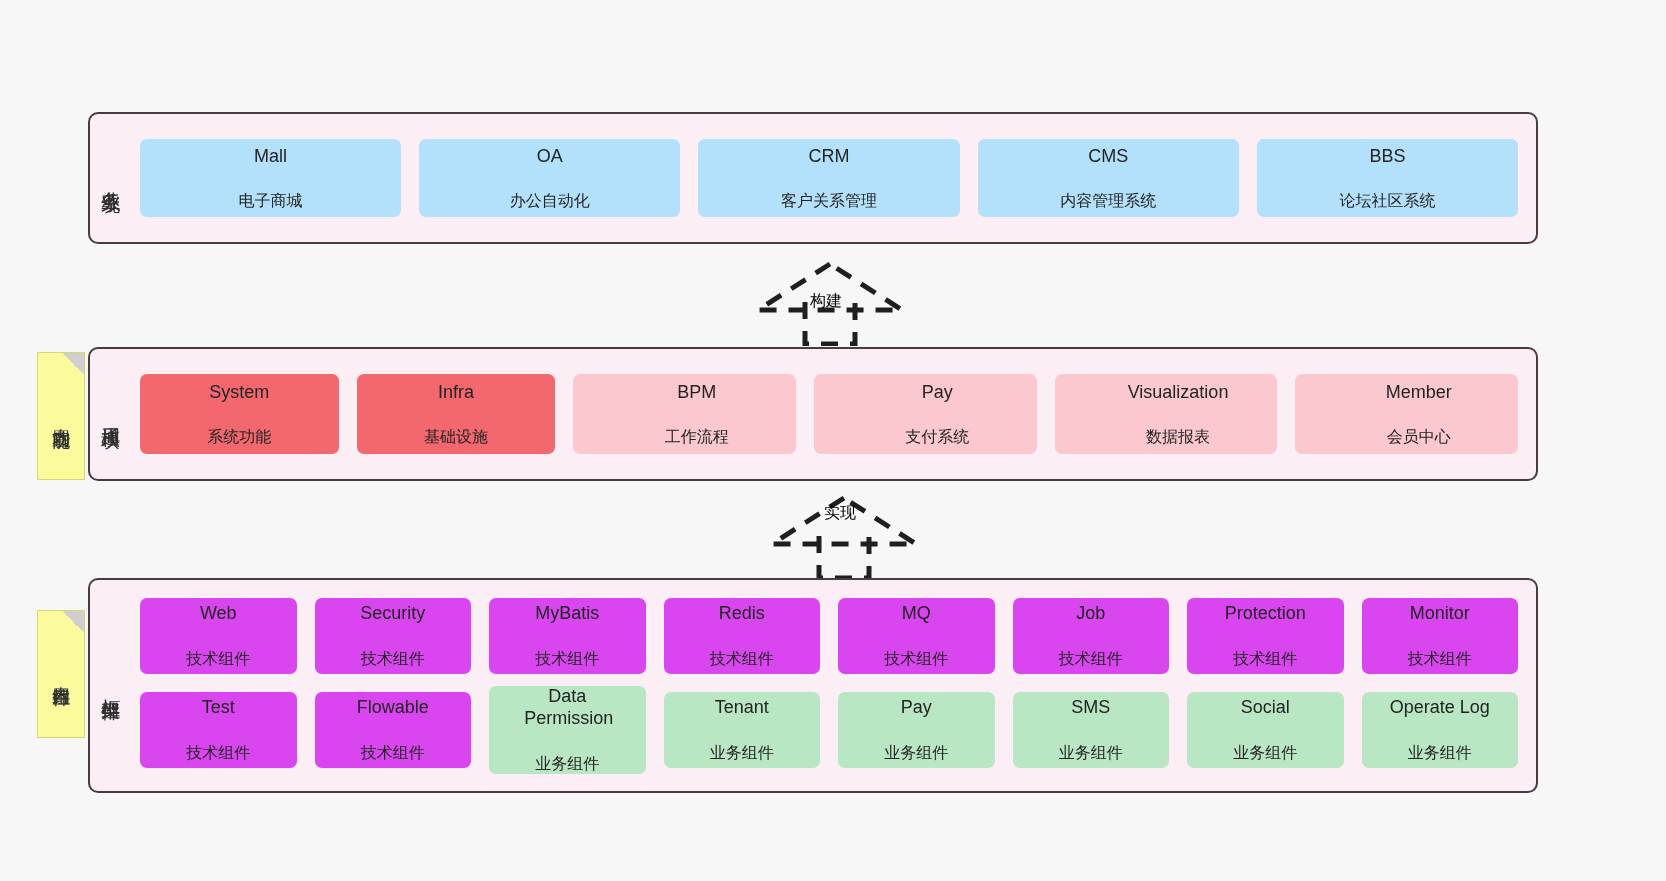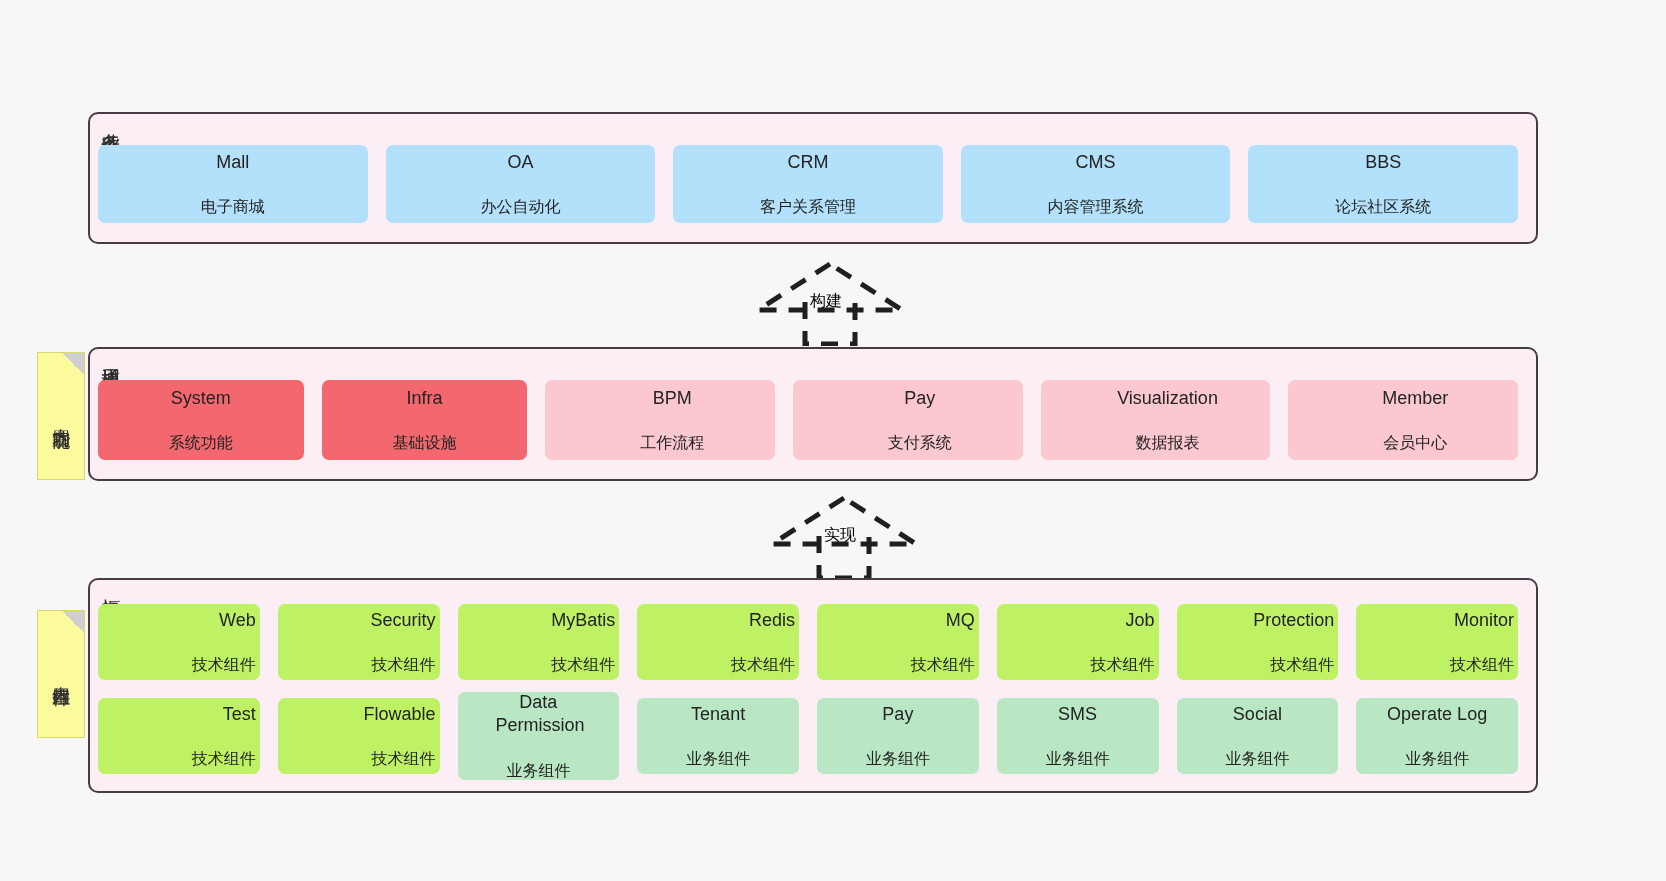--- a/index.html
+++ b/index.html
@@ -12,21 +12,20 @@
   #stage { position: relative; width: 1666px; height: 881px; }
 
   
   .layer {
     position: absolute;
     background: #fbeef5;
     border: 2px solid #4a3a44;
     border-radius: 10px;
     display: flex;
     align-items: stretch;
-    flex-direction: column;
   }
   .layer-title {
     flex: 0 0 auto;
     width: 42px;
     display: flex;
     align-items: center;
     justify-content: center;
     font-size: 19px;
     color: #2f2f2f;
     line-height: 1.12;
@@ -62,21 +61,21 @@
     color: #232323;
     line-height: 1.26;
     padding: 6px 4px;
   }
   .node .n-en { font-size: 18px; }
   .node .n-cn { font-size: 16px; margin-top: 24px; }
 
   .c-blue        { background: #b3e0fb; }
   .c-red         { background: #f2686e; }
   .c-pink        { background: #fbc8d0; padding-left: 28px; }
-  .c-green       { background: #bef264; align-items: flex-end; }
+  .c-green       { background: #d946ef; }
   .c-lightgreen  { background: #b9e7c4; }
 
   
   #layer-business .node { height: 78px; }
   #layer-modules  .node { height: 80px; }
   #layer-frame    .node { height: 76px; }
 
   
   .note {
     position: absolute;
@@ -189,21 +188,21 @@
       </div>
     </div>
   </div>
 
   <div class="uml-arrow" style="left:766px; top:492px; width:160px; height:88px;">
     <svg width="160" height="88" viewBox="0 0 160 88">
       <path d="M 78 6 L 6 52 L 150 52 Z" fill="none" stroke="#1f1f1f" stroke-width="5" stroke-dasharray="17 12" stroke-linecap="butt"></path>
       <path d="M 53 44 L 53 86 L 103 86 L 103 44" fill="none" stroke="#1f1f1f" stroke-width="5" stroke-dasharray="17 12" stroke-linecap="butt"></path>
     </svg>
   </div>
-  <div class="uml-label" style="left:824px; top:525px;">实现</div>
+  <div class="uml-label" style="left:824px; top:503px;">实现</div>
 
   <div class="note" style="left:37px; top:610px; width:48px; height:128px;">内置组件</div>
 
   <div class="layer" id="layer-frame" style="left:88px; top:578px; width:1450px; height:215px;">
     <div class="layer-title">框架组件</div>
     <div class="layer-body">
 
       <div class="row">
         <div class="node c-green">
           <span class="n-en">Web</span>

